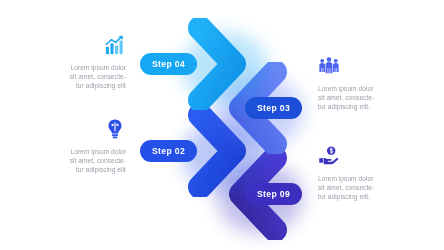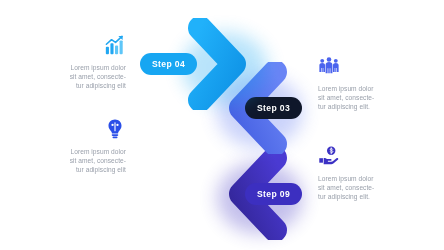--- a/index.html
+++ b/index.html
@@ -209,23 +209,38 @@
       <svg viewBox="0 0 78 92">
         <defs>
           <linearGradient id="g03" x1="1" y1="0" x2="0" y2="1">
             <stop offset="0%" stop-color="#6a84f5"></stop>
             <stop offset="100%" stop-color="#4560e2"></stop>
           </linearGradient>
         </defs>
         <path d="M60 10 L26 46 L60 82" stroke="url(#g03)" stroke-width="24" fill="none" stroke-linecap="round" stroke-linejoin="round"></path>
       </svg>
     </div>
-    <div class="pill" style="background:#0f172a;">Step 03</div>
-  </div>
-
+    <div class="pill" style="background:#1d4ed8;">Step 03</div>
+  </div>
+
+  <div class="step-group point-right" id="group-02">
+    <div class="glow" style="left:42px; top:14px; width:86px; height:72px; background:#2450e8;"></div>
+    <div class="chev-wrap">
+      <svg viewBox="0 0 78 92">
+        <defs>
+          <linearGradient id="g02" x1="0" y1="0" x2="1" y2="1">
+            <stop offset="0%" stop-color="#2b5bf0"></stop>
+            <stop offset="100%" stop-color="#1a3fd4"></stop>
+          </linearGradient>
+        </defs>
+        <path d="M12 10 L46 46 L12 82" stroke="url(#g02)" stroke-width="24" fill="none" stroke-linecap="round" stroke-linejoin="round"></path>
+      </svg>
+    </div>
+    <div class="pill" style="background:#2450e8;">Step 02</div>
+  </div>
 
   <div class="step-group point-left" id="group-01">
     <div class="glow" style="left:2px; top:14px; width:86px; height:72px; background:#3c2fc0;"></div>
     <div class="chev-wrap">
       <svg viewBox="0 0 78 92">
         <defs>
           <linearGradient id="g01" x1="1" y1="0" x2="0" y2="1">
             <stop offset="0%" stop-color="#4a3ad2"></stop>
             <stop offset="100%" stop-color="#332699"></stop>
           </linearGradient>

